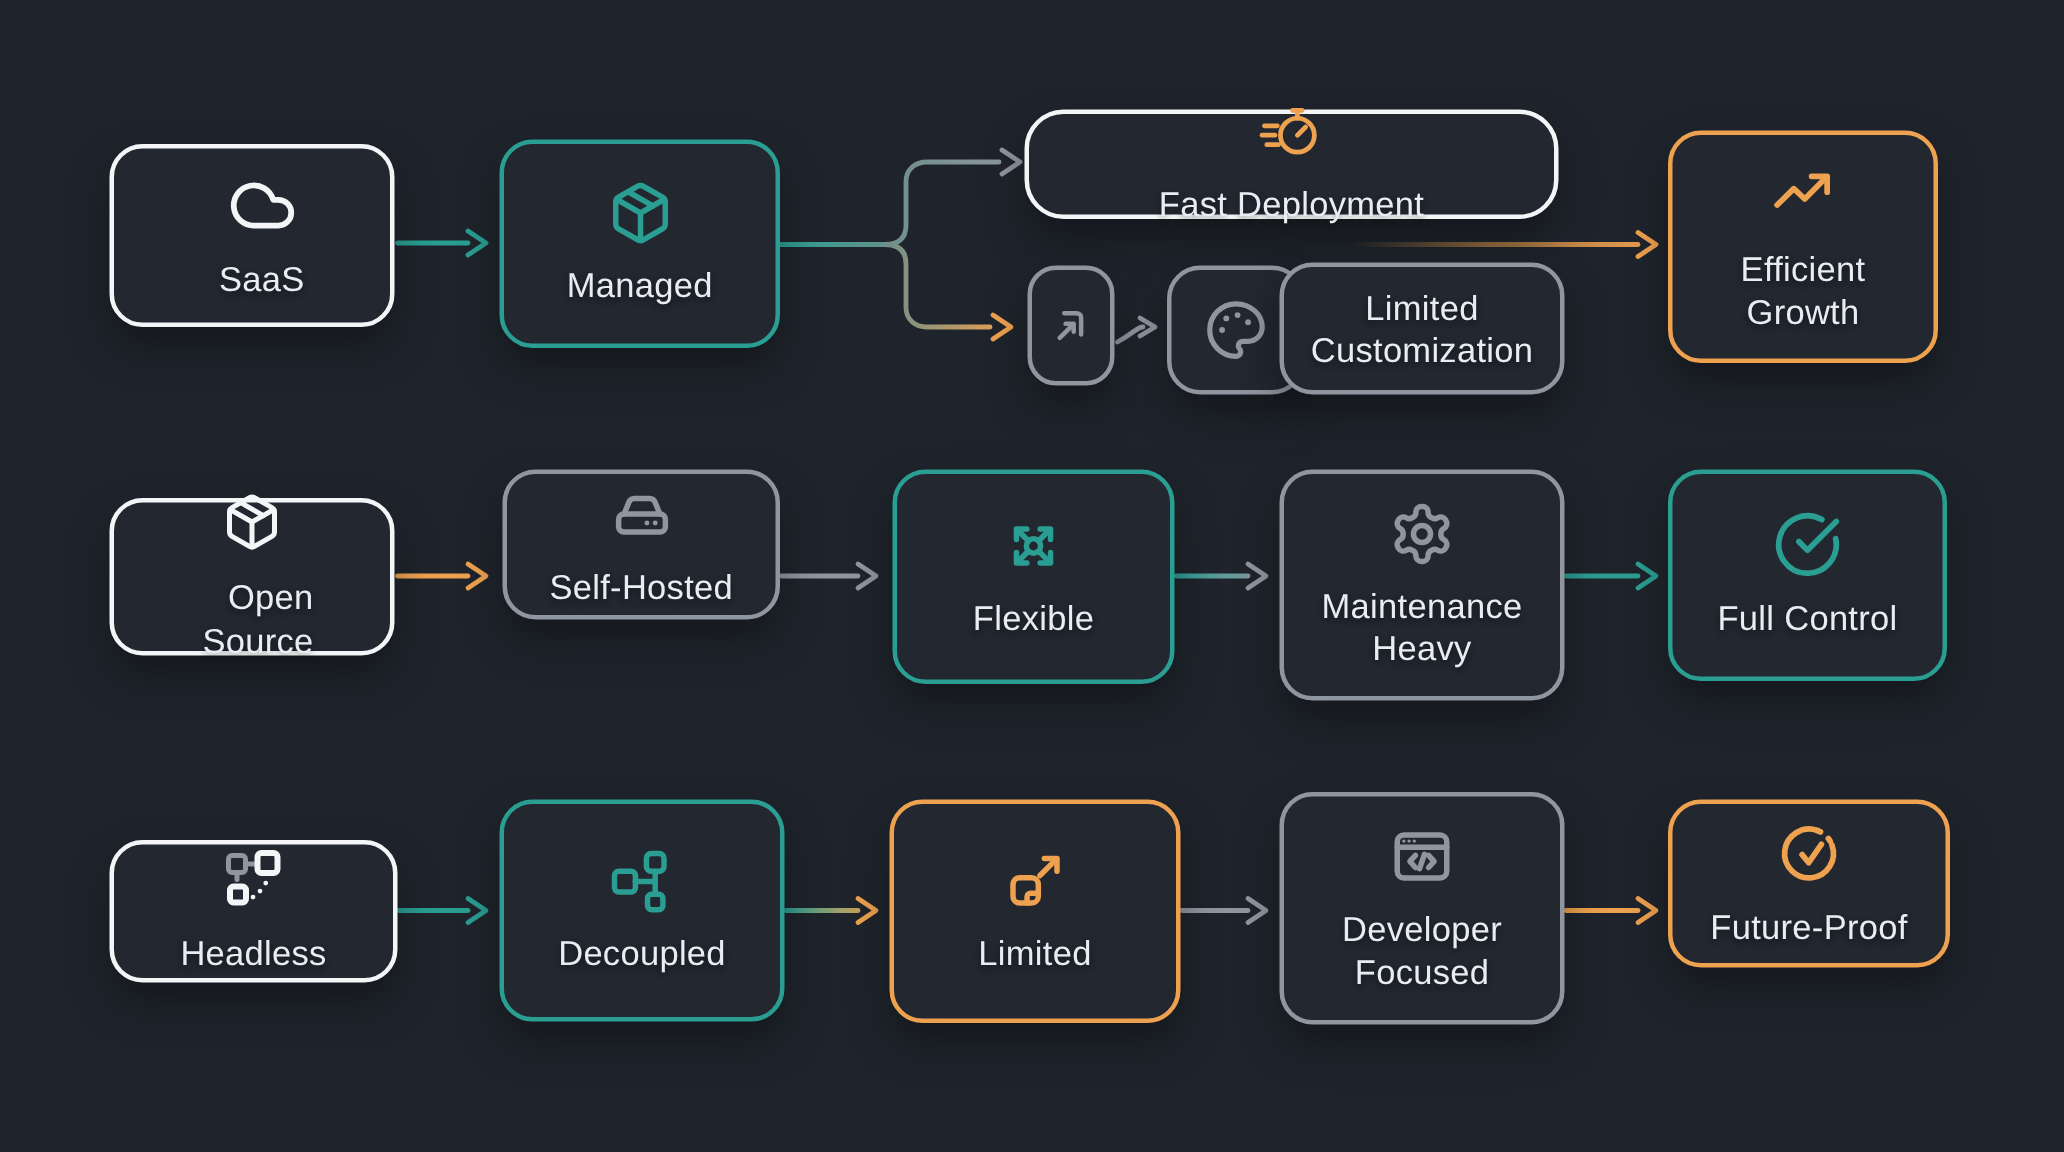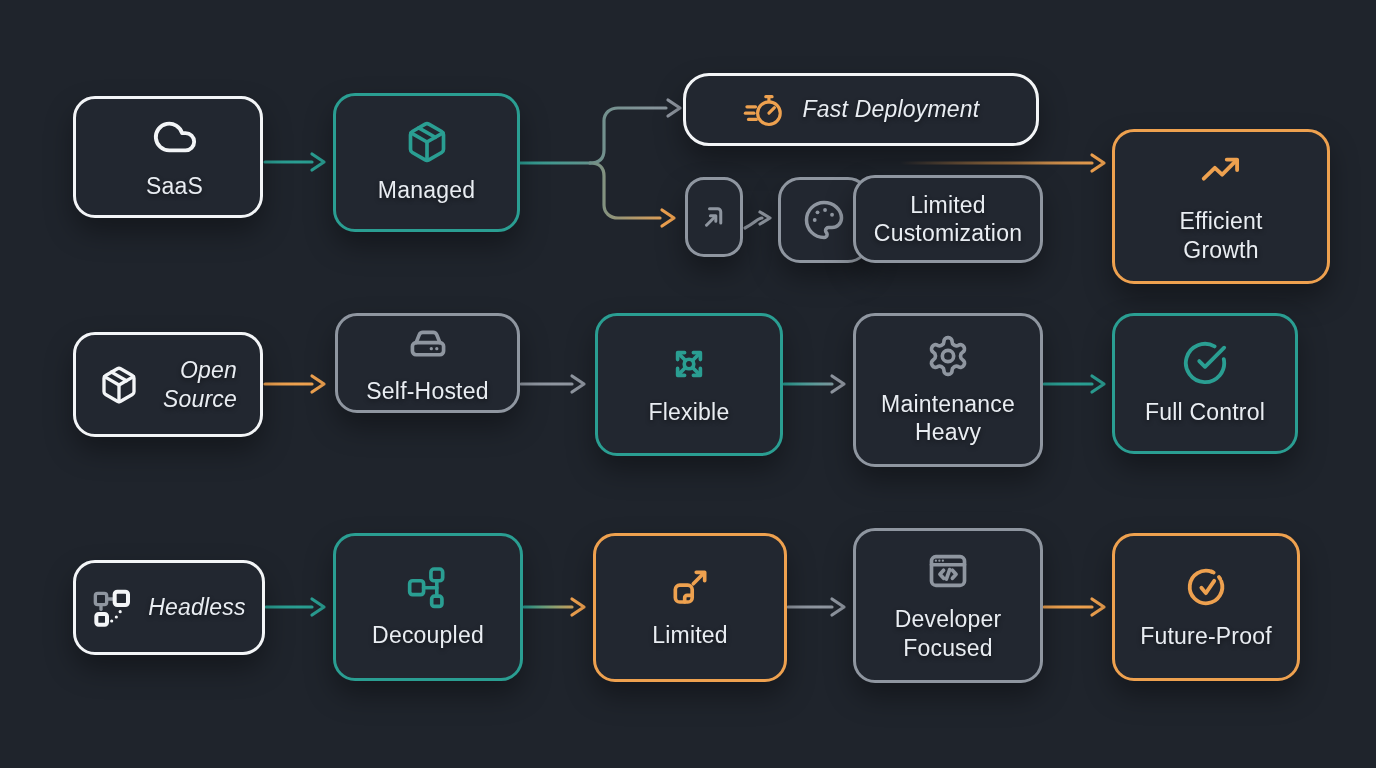--- a/index.html
+++ b/index.html
@@ -14,21 +14,21 @@
     color:var(--text);
   }
   .layer{position:absolute;inset:0;pointer-events:none;z-index:1;}
   .node{
     position:absolute;z-index:2;display:flex;align-items:center;justify-content:center;
     border:3px solid var(--gray);border-radius:22px;background:var(--boxbg);
     box-shadow:0 14px 28px rgba(0,0,0,.35);
     box-sizing:border-box;
   }
   .col{flex-direction:column;gap:12px;}
-  .row{gap:16px;font-style:italic;}
+  .row{flex-direction:column;gap:16px;}
   .v-white{border-color:var(--white);}
   .v-teal{border-color:var(--teal);}
   .v-orange{border-color:var(--orange);}
   .v-gray{border-color:var(--gray);}
   .i-white{color:var(--white);}
   .i-teal{color:var(--teal);}
   .i-orange{color:var(--orange);}
   .i-gray{color:var(--gray);}
   .icon{display:flex;align-items:center;justify-content:center;}
   .icon svg{display:block;}
@@ -188,21 +188,21 @@
         <circle class="dotfill" cx="12.6" cy="6.3" r="1.1"></circle>
           <circle class="dotfill" cx="16.6" cy="9" r="1.1"></circle>
       </svg>
     </span>
   </div>
 
   <div class="node col v-gray" style="left:853px;top:175px;width:190px;height:88px;z-index:3;">
     <span class="label" style="width:160px;">Limited Customization</span>
   </div>
 
-  <div class="node col v-orange" style="left:1112px;top:87px;width:218px;height:155px;margin-top:42px;">
+  <div class="node col v-orange" style="left:1112px;top:87px;width:180px;height:155px;">
     <span class="icon i-orange">
       <svg class="ic" width="46" height="46" viewBox="0 0 24 24">
         <path d="M3 15.5 8.8 9.8 12.6 13.4 20 5.9"></path>
         <path d="M15 5.5 H20.4 V11"></path>
       </svg>
     </span>
     <span class="label" style="width:120px;">Efficient Growth</span>
   </div>
 
   <div class="node row v-white" style="left:73px;top:332px;width:190px;height:105px;">
@@ -318,21 +318,21 @@
           <circle class="dotfill" cx="7.3" cy="6.4" r="0.62"></circle>
           <circle class="dotfill" cx="9.2" cy="6.4" r="0.62"></circle>
         <path d="M9.6 11.6 7.6 13.8 9.6 16"></path>
         <path d="M14.4 11.6 16.4 13.8 14.4 16"></path>
         <path d="M12.9 11.2 L11.1 16.4"></path>
       </svg>
     </span>
     <span class="label" style="width:130px;">Developer Focused</span>
   </div>
 
-  <div class="node col v-orange" style="left:1112px;top:533px;width:188px;height:148px;">
+  <div class="node col v-orange" style="left:1112px;top:533px;width:188px;height:112px;">
     <span class="icon i-orange">
       <svg class="ic" width="46" height="46" viewBox="0 0 24 24">
         <path d="M20 9.1 A8.5 8.5 0 1 1 14.9 4"></path>
         <path d="M14.9 4 A8.5 8.5 0 0 1 20 9.1" stroke-dasharray="1.2 3.6"></path>
         <path d="m9.6 12.4 2.3 2.8 4.4-6.4"></path>
       </svg>
     </span>
     <span class="label">Future-Proof</span>
   </div>
 

